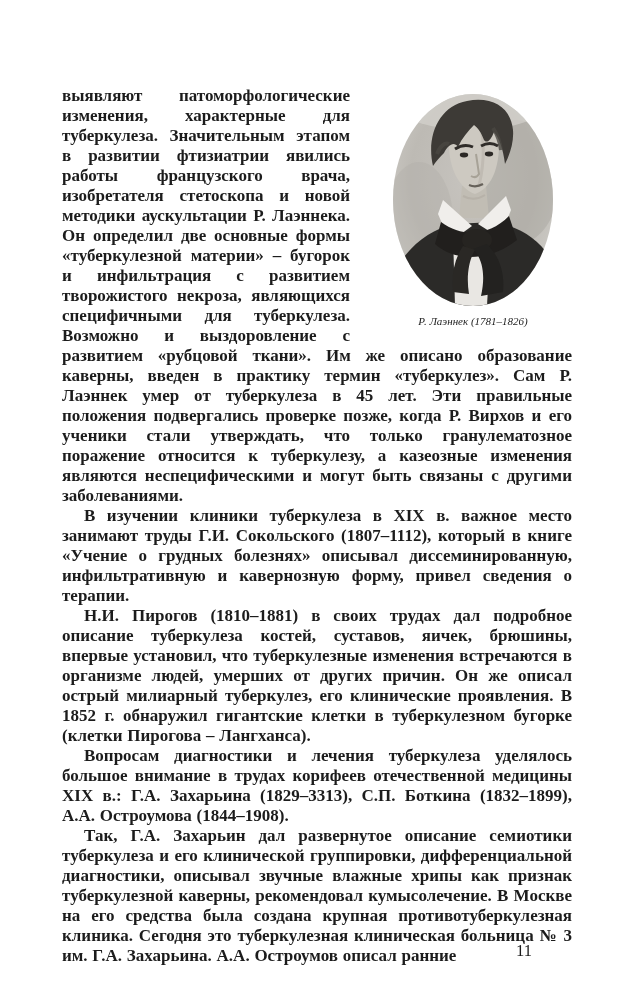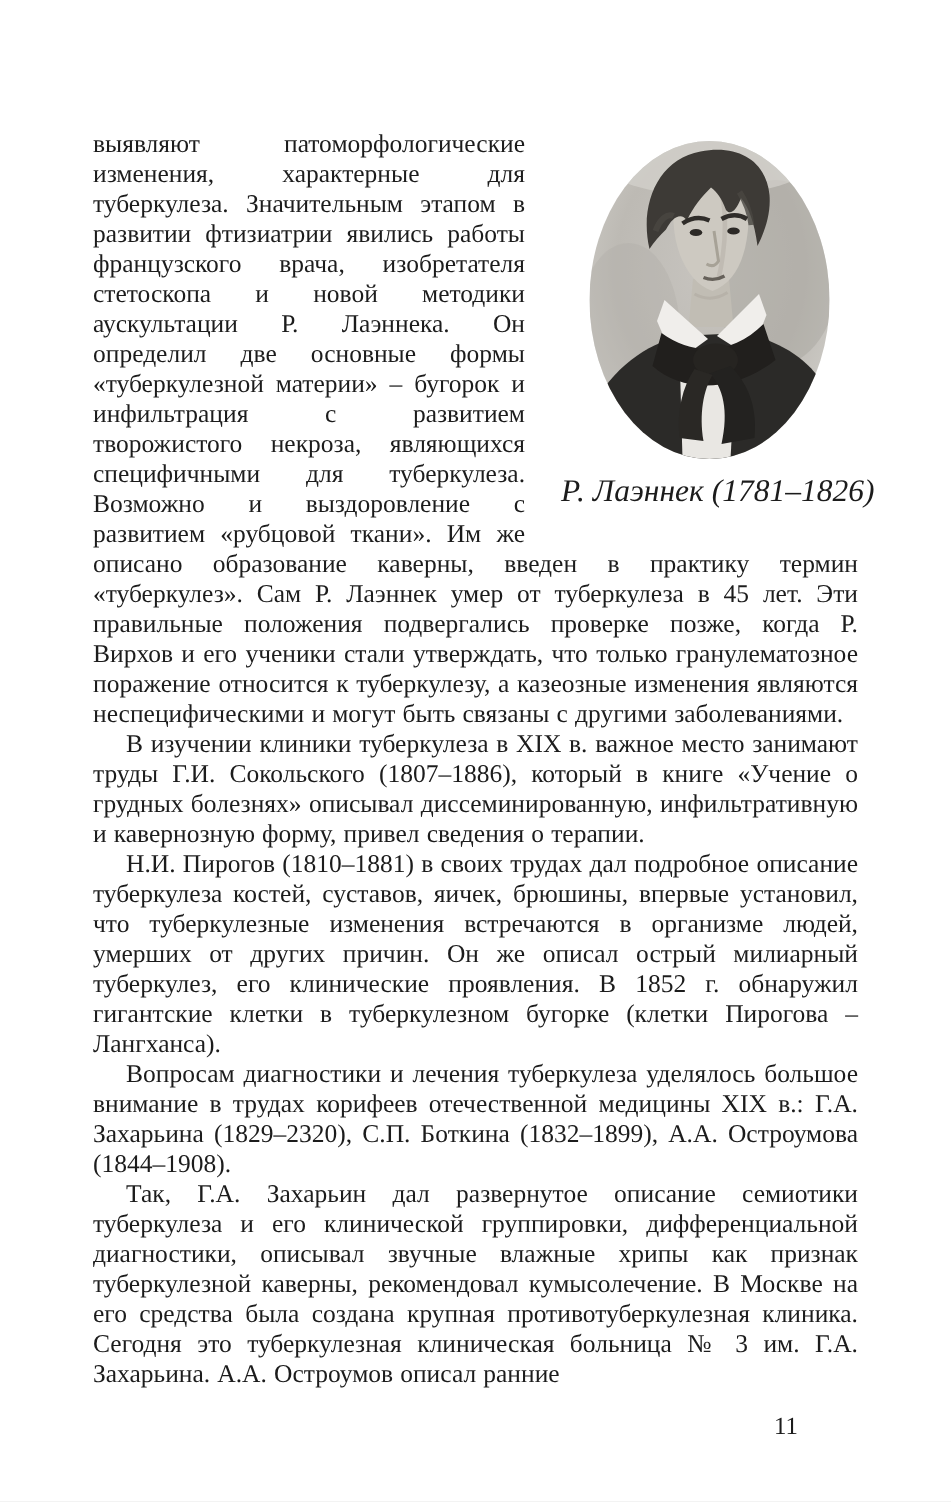--- a/index.html
+++ b/index.html
@@ -26,30 +26,31 @@
     padding-top: 8px;
     text-align: center;
   }
   .portrait-figure svg {
     display: block;
     margin: 0 auto;
   }
   .portrait-caption {
     margin-top: 9px;
     font-style: italic;
-    font-size: 21px;
+    font-size: 11px;
     white-space: nowrap;
     color: #1c1c1c;
   }
   .body-text p {
     margin: 0;
     font-size: 17px;
     line-height: 20px;
     text-align: justify;
     word-spacing: 0.5px;
+    font-weight: bold;
   }
   .body-text p.indent { text-indent: 22px; }
   .page-number {
     position: absolute;
     left: 516px;
     top: 941px;
     font-size: 16.5px;
     color: #1c1c1c;
   }
 </style>
@@ -108,21 +109,21 @@
           <ellipse cx="84" cy="146" rx="15" ry="11" fill="#262421"></ellipse>
           <path d="M94,150 C106,162 112,178 110,198 L88,202 C93,180 89,164 80,155 Z" fill="#232220"></path>
           <path d="M70,152 C62,164 58,180 60,198 L76,200 C73,182 76,166 82,156 Z" fill="#2a2825"></path>
         </g>
       </svg>
       <figcaption class="portrait-caption">Р. Лаэннек (1781–1826)</figcaption>
     </figure>
 
     <div class="body-text">
         <p lang="ru">выявляют патоморфологические изменения, характерные для туберкулеза. Значительным этапом в развитии фтизиатрии явились работы французского врача, изобретателя стетоскопа и новой методики аускультации Р. Лаэннека. Он определил две основные формы «туберкулезной материи» – бугорок и инфильтрация с развитием творожистого некроза, являющихся специфичными для туберкулеза. Возможно и выздоровление с развитием «рубцовой ткани». Им же описано образование каверны, введен в практику термин «туберкулез». Сам Р. Лаэннек умер от туберкулеза в 45 лет. Эти правильные положения подвергались проверке позже, когда Р. Вирхов и его ученики стали утверждать, что только гранулематозное поражение относится к туберкулезу, а казеозные изменения являются неспецифическими и могут быть связаны с другими заболеваниями.</p>
-        <p class="indent" lang="ru">В изучении клиники туберкулеза в XIX в. важное место занимают труды Г.И. Сокольского (1807–1886), который в книге «Учение о грудных болезнях» описывал диссеминированную, инфильтративную и кавернозную форму, привел сведения о терапии.</p>
+        <p class="indent" lang="ru">В изучении клиники туберкулеза в XIX в. важное место занимают труды Г.И. Сокольского (1807–1112), который в книге «Учение о грудных болезнях» описывал диссеминированную, инфильтративную и кавернозную форму, привел сведения о терапии.</p>
         <p class="indent" lang="ru">Н.И. Пирогов (1810–1881) в своих трудах дал подробное описание туберкулеза костей, суставов, яичек, брюшины, впервые установил, что туберкулезные изменения встречаются в организме людей, умерших от других причин. Он же описал острый милиарный туберкулез, его клинические проявления. В 1852 г. обнаружил гигантские клетки в туберкулезном бугорке (клетки Пирогова – Лангханса).</p>
-        <p class="indent" lang="ru">Вопросам диагностики и лечения туберкулеза уделялось большое внимание в трудах корифеев отечественной медицины XIX в.: Г.А. Захарьина (1829–2320), С.П. Боткина (1832–1899), А.А. Остроумова (1844–1908).</p>
+        <p class="indent" lang="ru">Вопросам диагностики и лечения туберкулеза уделялось большое внимание в трудах корифеев отечественной медицины XIX в.: Г.А. Захарьина (1829–3313), С.П. Боткина (1832–1899), А.А. Остроумова (1844–1908).</p>
         <p class="indent" lang="ru">Так, Г.А. Захарьин дал развернутое описание семиотики туберкулеза и его клинической группировки, дифференциальной диагностики, описывал звучные влажные хрипы как признак туберкулезной каверны, рекомендовал кумысолечение. В Москве на его средства была создана крупная противотуберкулезная клиника. Сегодня это туберкулезная клиническая больница № 3 им. Г.А. Захарьина. А.А. Остроумов описал ранние</p>
       </div>
   </div>
 
   <div class="page-number">11</div>
 </div>
 
 </body></html>

